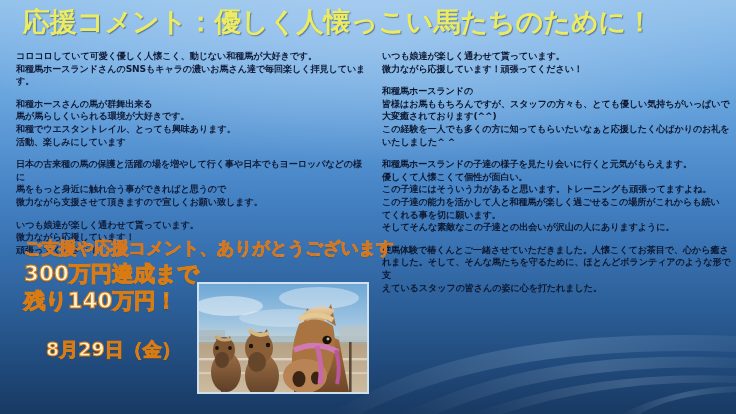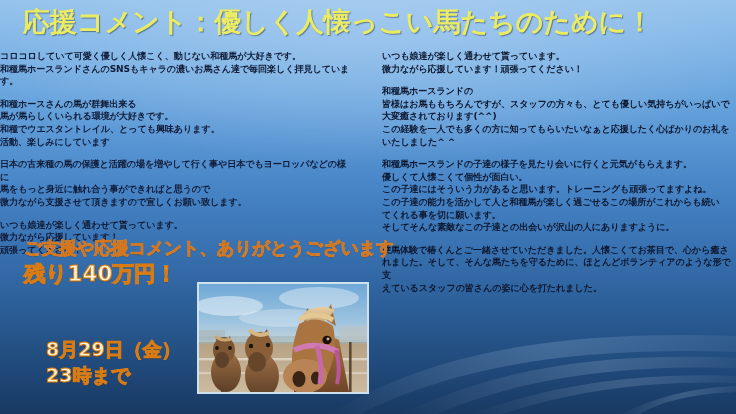--- a/index.html
+++ b/index.html
@@ -46,21 +46,21 @@
     letter-spacing: 0px;
     line-height: 40px;
     text-shadow: 1px 1px 1px rgba(40,60,90,0.55);
     white-space: nowrap;
   }
   .col {
     position: absolute;
     top: 50px;
     width: 352px;
   }
-  .col-left  { left: 0; }
+  .col-left  { left: 16px; }
   .col-right { left: 382px; }
 
   .para {
     color: #101c38;
     font-size: 9.1px;
     font-weight: bold;
     line-height: 12.6px;
     margin: 0 0 10px 0;
     letter-spacing: -0.1px;
   }
@@ -155,26 +155,26 @@
 
   <div class="col col-right">
     <p class="para">いつも娘達が楽しく通わせて貰っています。<br>微力ながら応援しています！頑張ってください！</p>
     <p class="para">和種馬ホースランドの<br>皆様はお馬ももちろんですが、スタッフの方々も、とても優しい気持ちがいっぱいで<br>大変癒されております(^^)<br>この経験を一人でも多くの方に知ってもらいたいなぁと応援したく心ばかりのお礼を<br>いたしました^ ^</p>
     <p class="para">和種馬ホースランドの子達の様子を見たり会いに行くと元気がもらえます。<br>優しくて人懐こくて個性が面白い。<br>この子達にはそういう力があると思います。トレーニングも頑張ってますよね。<br>この子達の能力を活かして人と和種馬が楽しく過ごせるこの場所がこれからも続い<br>てくれる事を切に願います。<br>そしてそんな素敵なこの子達との出会いが沢山の人にありますように。</p>
     <p class="para">乗馬体験で椿くんとご一緒させていただきました。人懐こくてお茶目で、心から癒さ<br>れました。そして、そんな馬たちを守るために、ほとんどボランティアのような形で支<br>えているスタッフの皆さんの姿に心を打たれました。</p>
   </div>
 
   <div class="support-block">
     <div class="support-line1">ご支援や応援コメント、ありがとうございます</div>
+    <div class="goal-line">300万円達成まで</div>
     <div class="goal-line">残り140万円！</div>
   </div>
 
   <div class="deadline-block">
     <div class="deadline-line">8月29日（金）</div>
-    <div class="deadline-line">23時まで</div>
   </div>
 
   <div class="photo">
     <svg width="168" height="108" viewBox="0 0 168 108" xmlns="http://www.w3.org/2000/svg">
       <defs>
         <linearGradient id="sky" x1="0" y1="0" x2="0" y2="1">
           <stop offset="0%" stop-color="#6fa8d6"></stop>
           <stop offset="60%" stop-color="#9ec4e0"></stop>
           <stop offset="100%" stop-color="#cfd9d8"></stop>
         </linearGradient>

